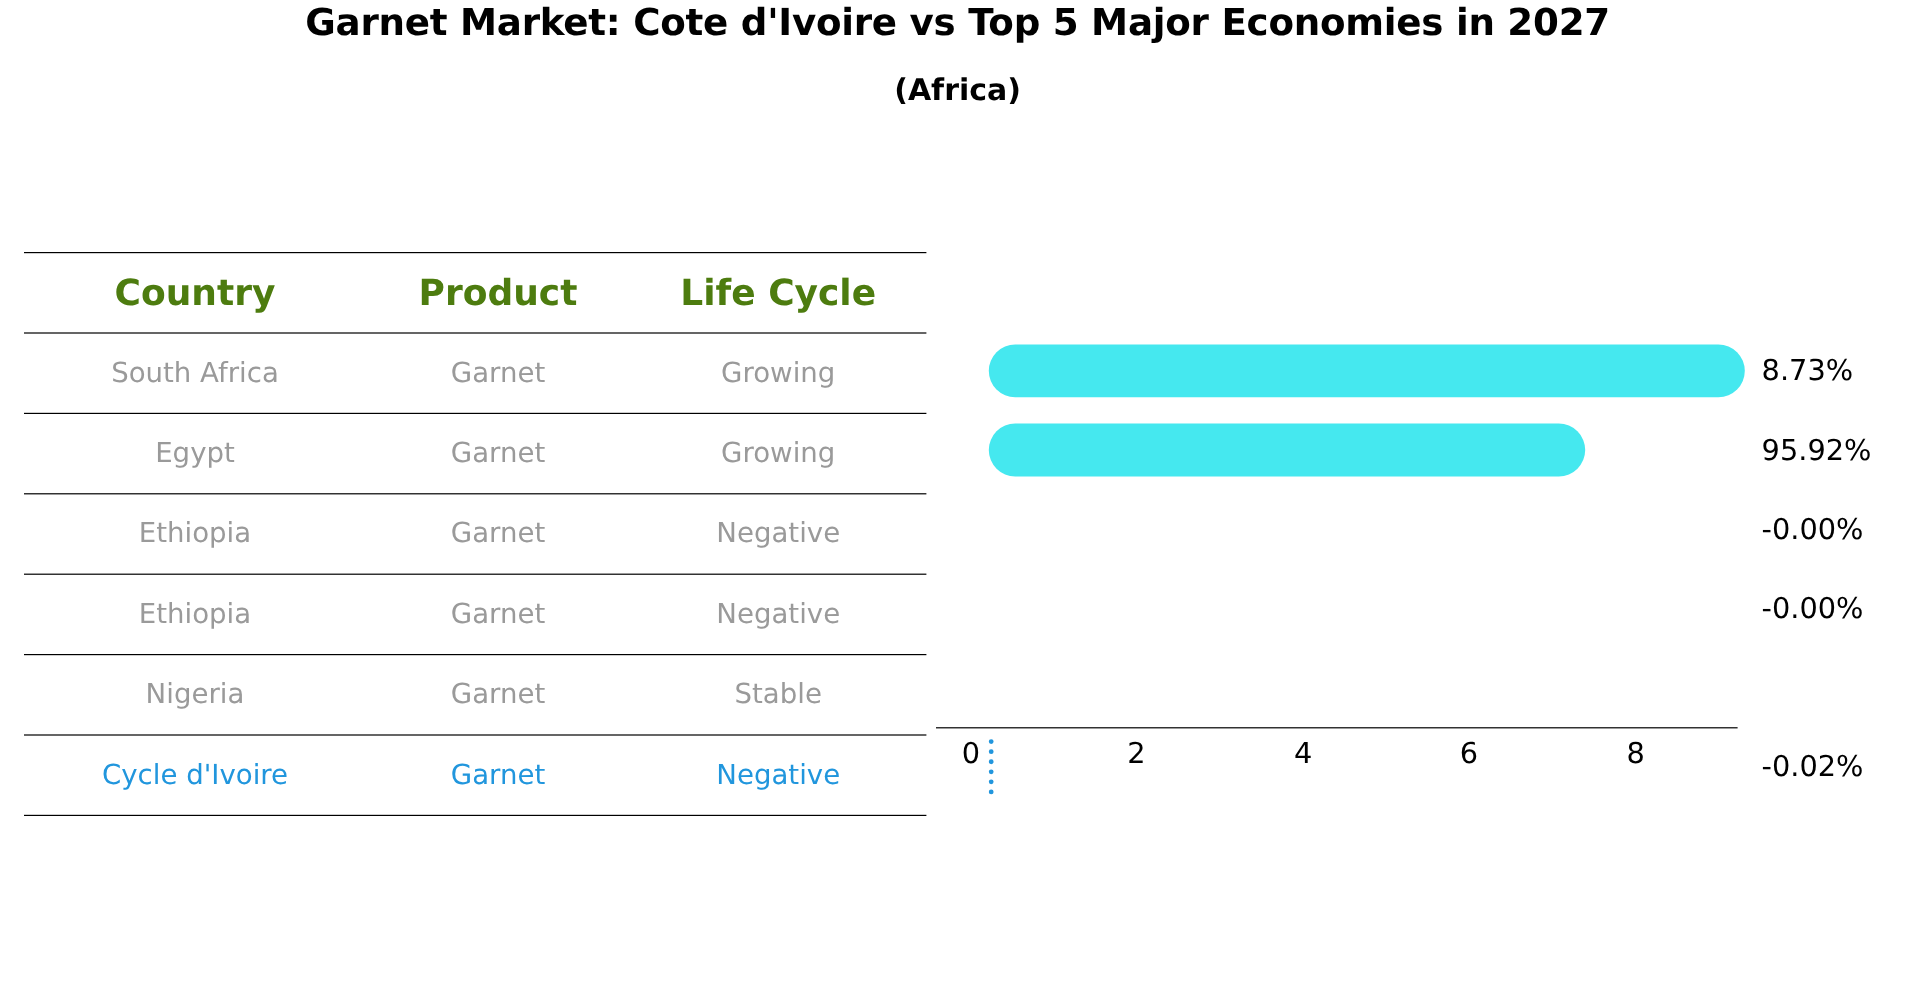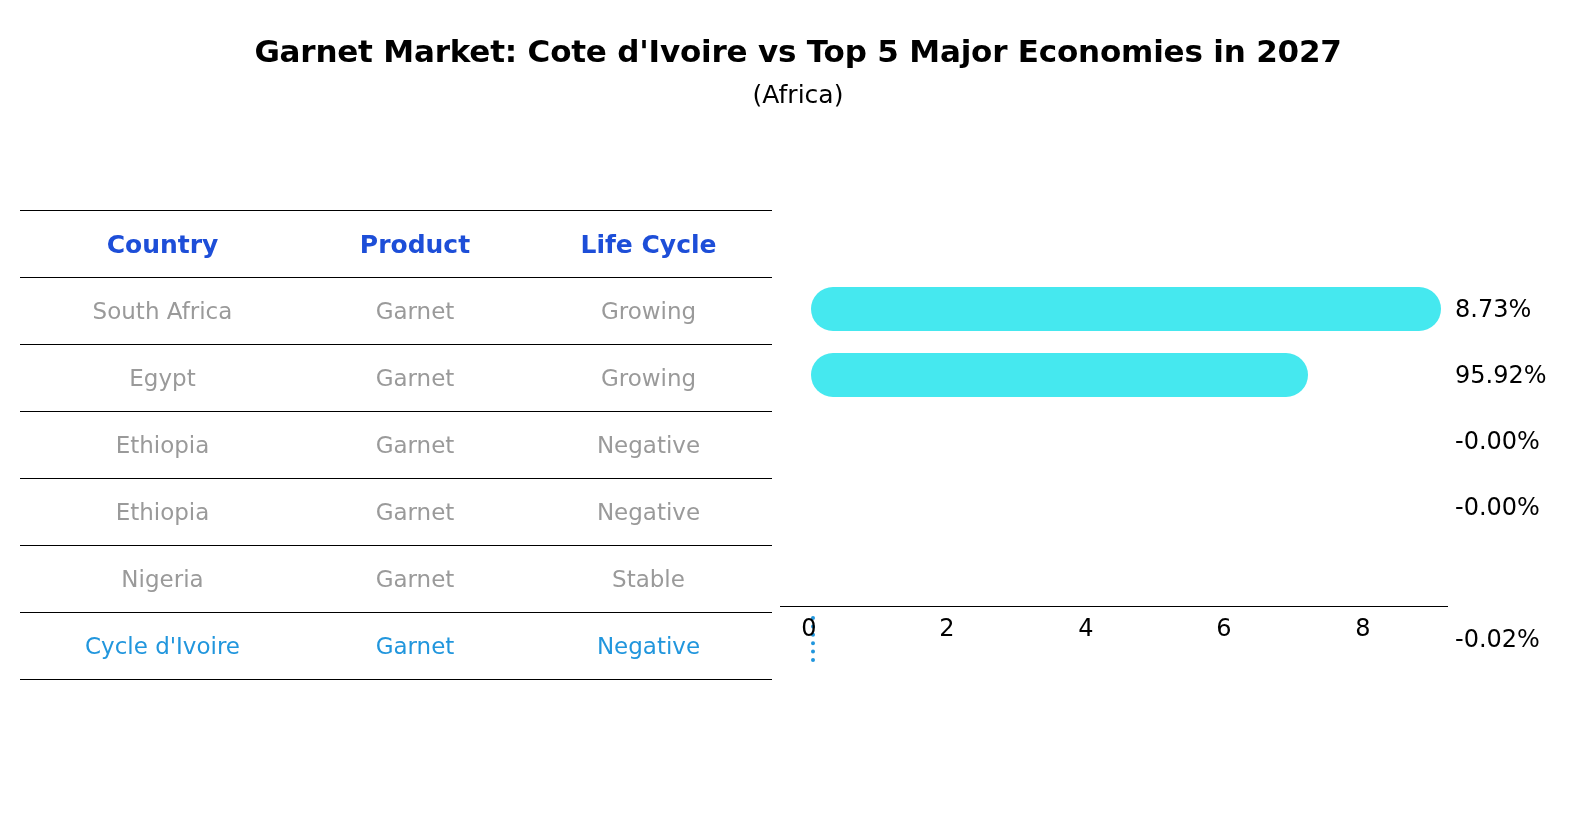--- a/index.html
+++ b/index.html
@@ -12,35 +12,35 @@
     height: 823px;
     font-family: "DejaVu Sans", sans-serif;
     color: #000000;
     position: relative;
     overflow: hidden;
   }
 
   
   #title-block {
     text-align: center;
-    padding-top: 32px;
+    padding-top: 0;
   }
   #chart-title {
     font-size: 31px;
     font-weight: bold;
     letter-spacing: -0.2px;
     color: #000000;
     line-height: 1.25;
   }
   #chart-subtitle {
     font-size: 25px;
-    font-weight: normal;
+    font-weight: bold;
     color: #000000;
     line-height: 1.3;
-    margin-top: 8px;
+    margin-top: 20px;
   }
 
   
   #content {
     position: absolute;
     top: 210px;
     left: 0;
     width: 1596px;
     height: 520px;
   }
@@ -62,22 +62,22 @@
     height: 66px;
     text-align: center;
     font-size: 23px;
     font-weight: normal;
     border-top: 1.6px solid #000000;
     border-bottom: 1.6px solid #000000;
     padding: 0;
   }
   table.datatable th {
     font-weight: bold;
-    color: #1d4ed8;
-    font-size: 25px;
+    color: #4d7c0f;
+    font-size: 30px;
   }
   table.datatable td {
     color: #9a9a9a;
   }
   table.datatable tr.highlight td {
     color: #2196dd;
   }
   table.datatable col.c1 { width: 285px; }
   table.datatable col.c2 { width: 220px; }
   table.datatable col.c3 { width: 247px; }
@@ -86,21 +86,21 @@
   #barchart {
     position: absolute;
     left: 780px;
     top: 0;
     width: 800px;
     height: 500px;
   }
   .bar-row {
     position: absolute;
     height: 66px;
-    left: 3px;
+    left: 16px;
     width: 800px;
   }
   .bar {
     position: absolute;
     left: 28px;
     top: 11px;
     height: 44px;
     background: #45e8ef;
     border-radius: 22px;
   }

